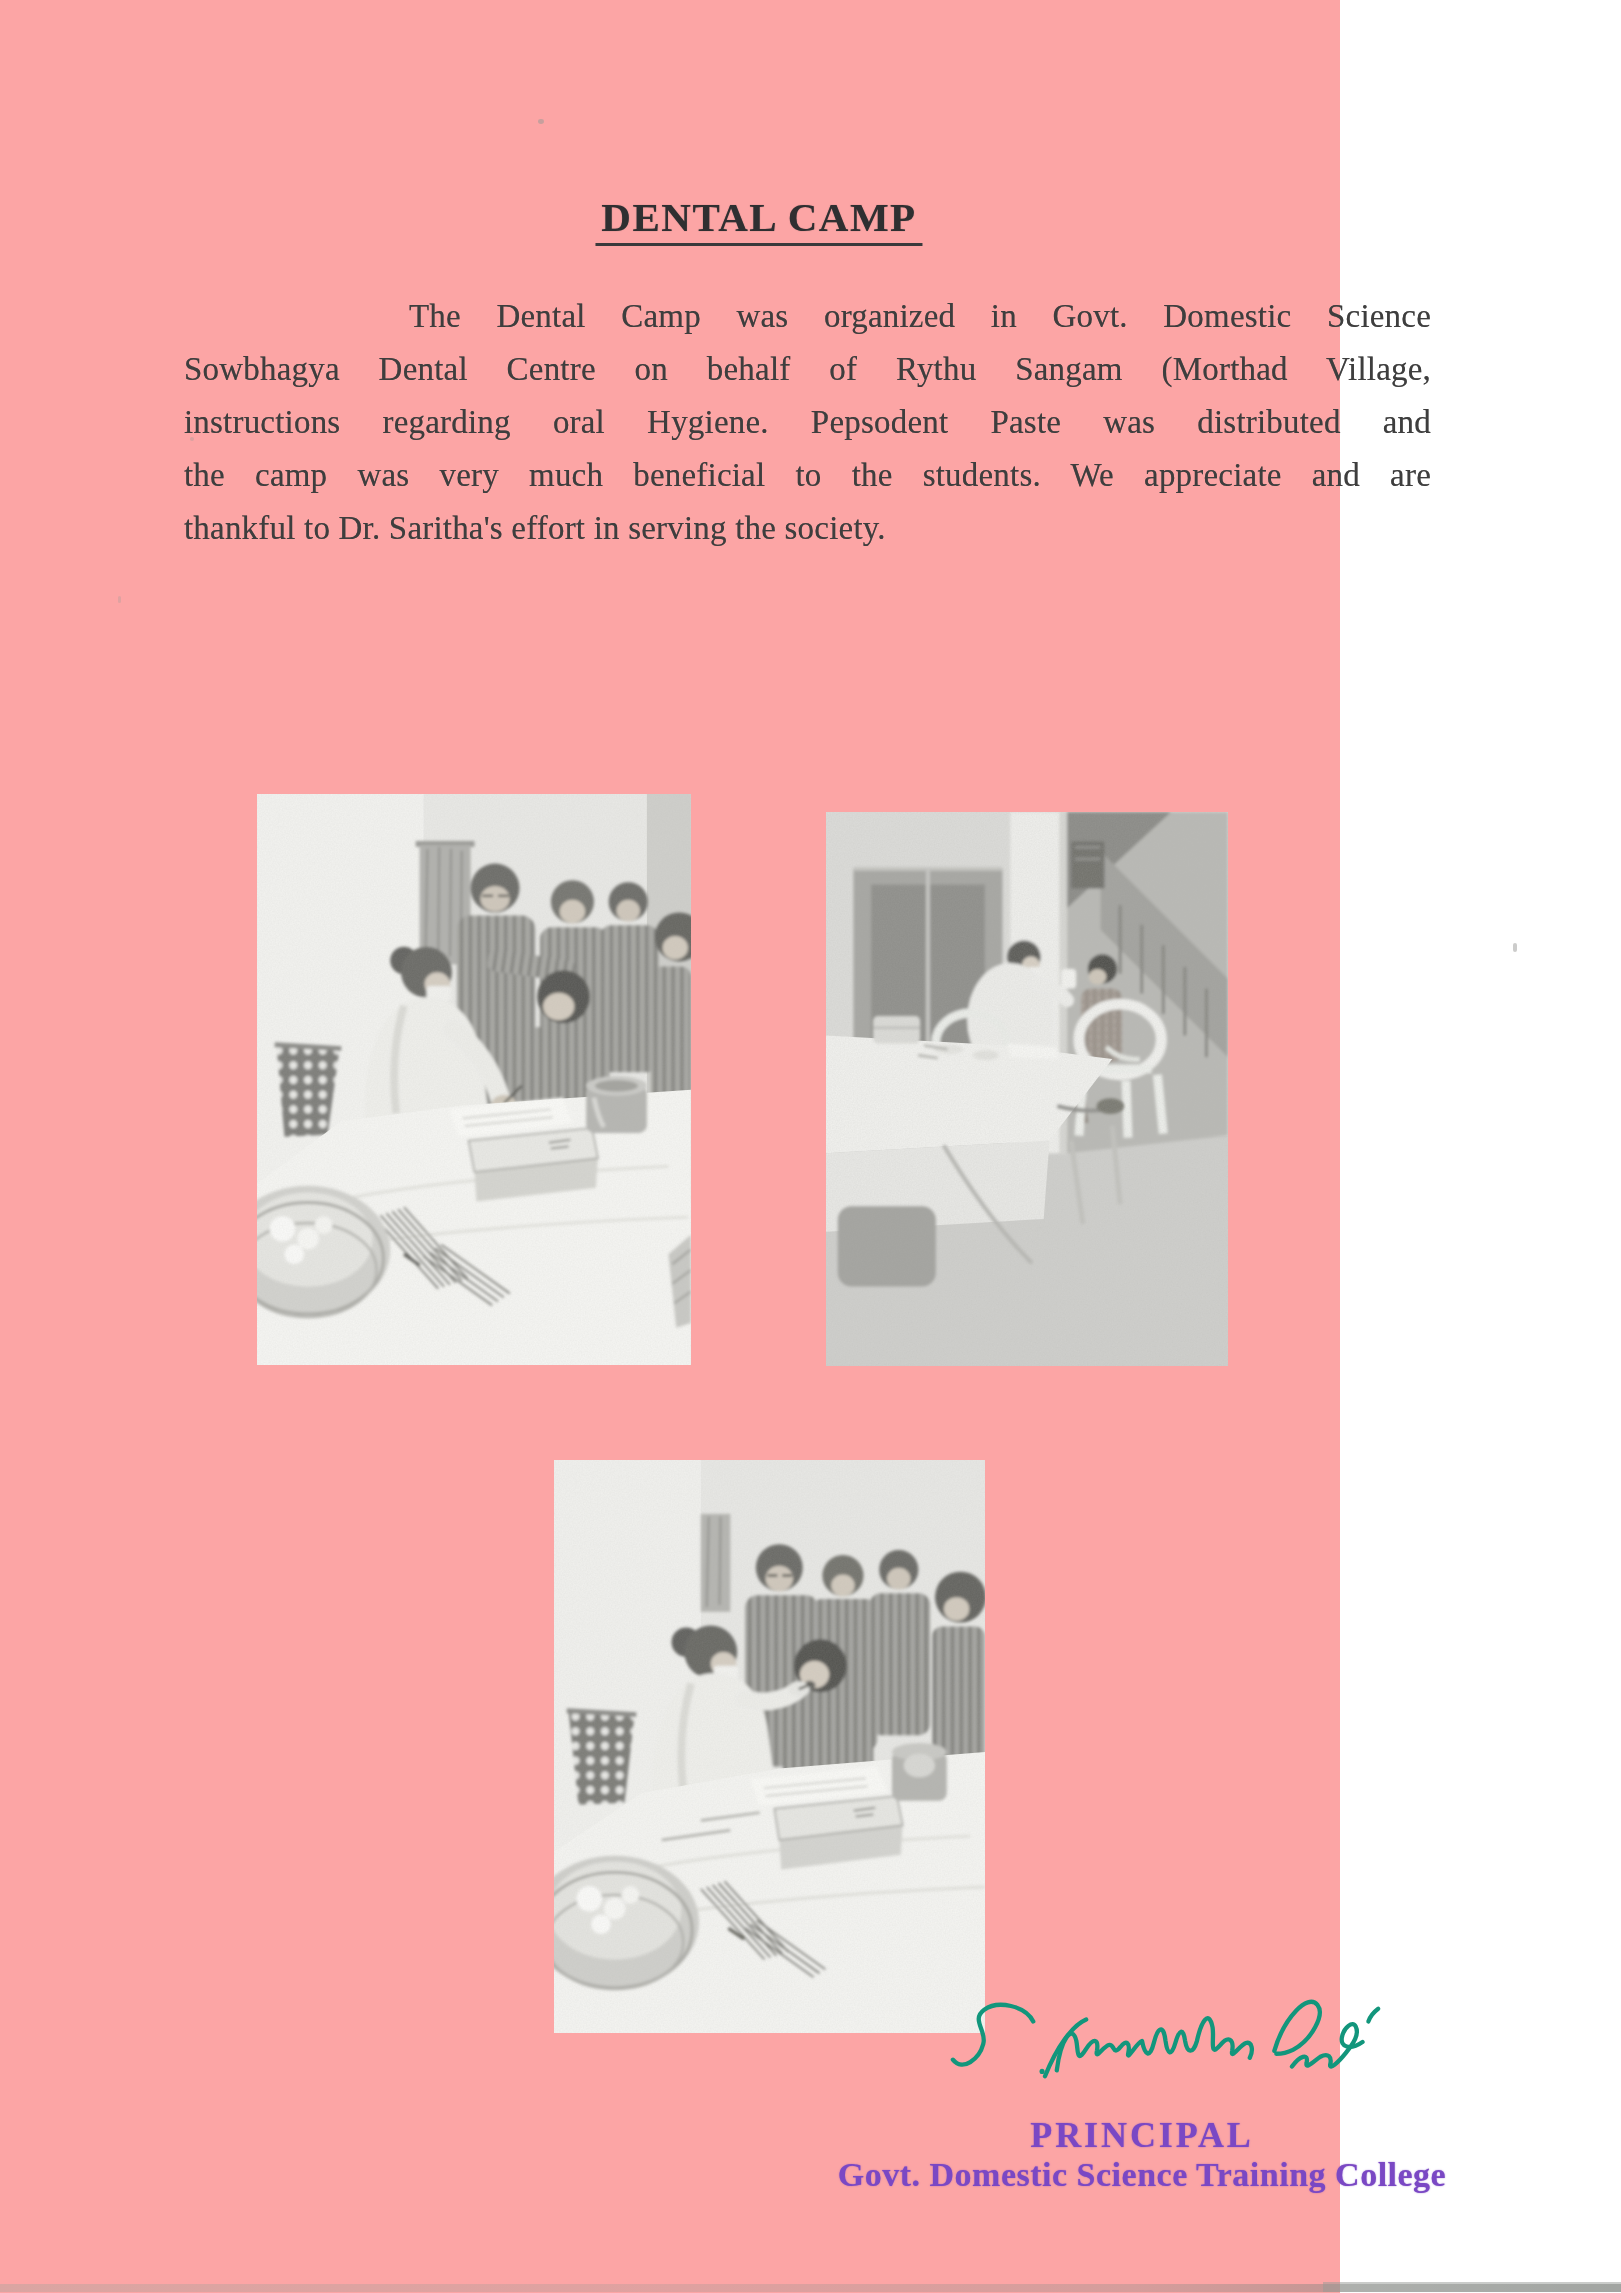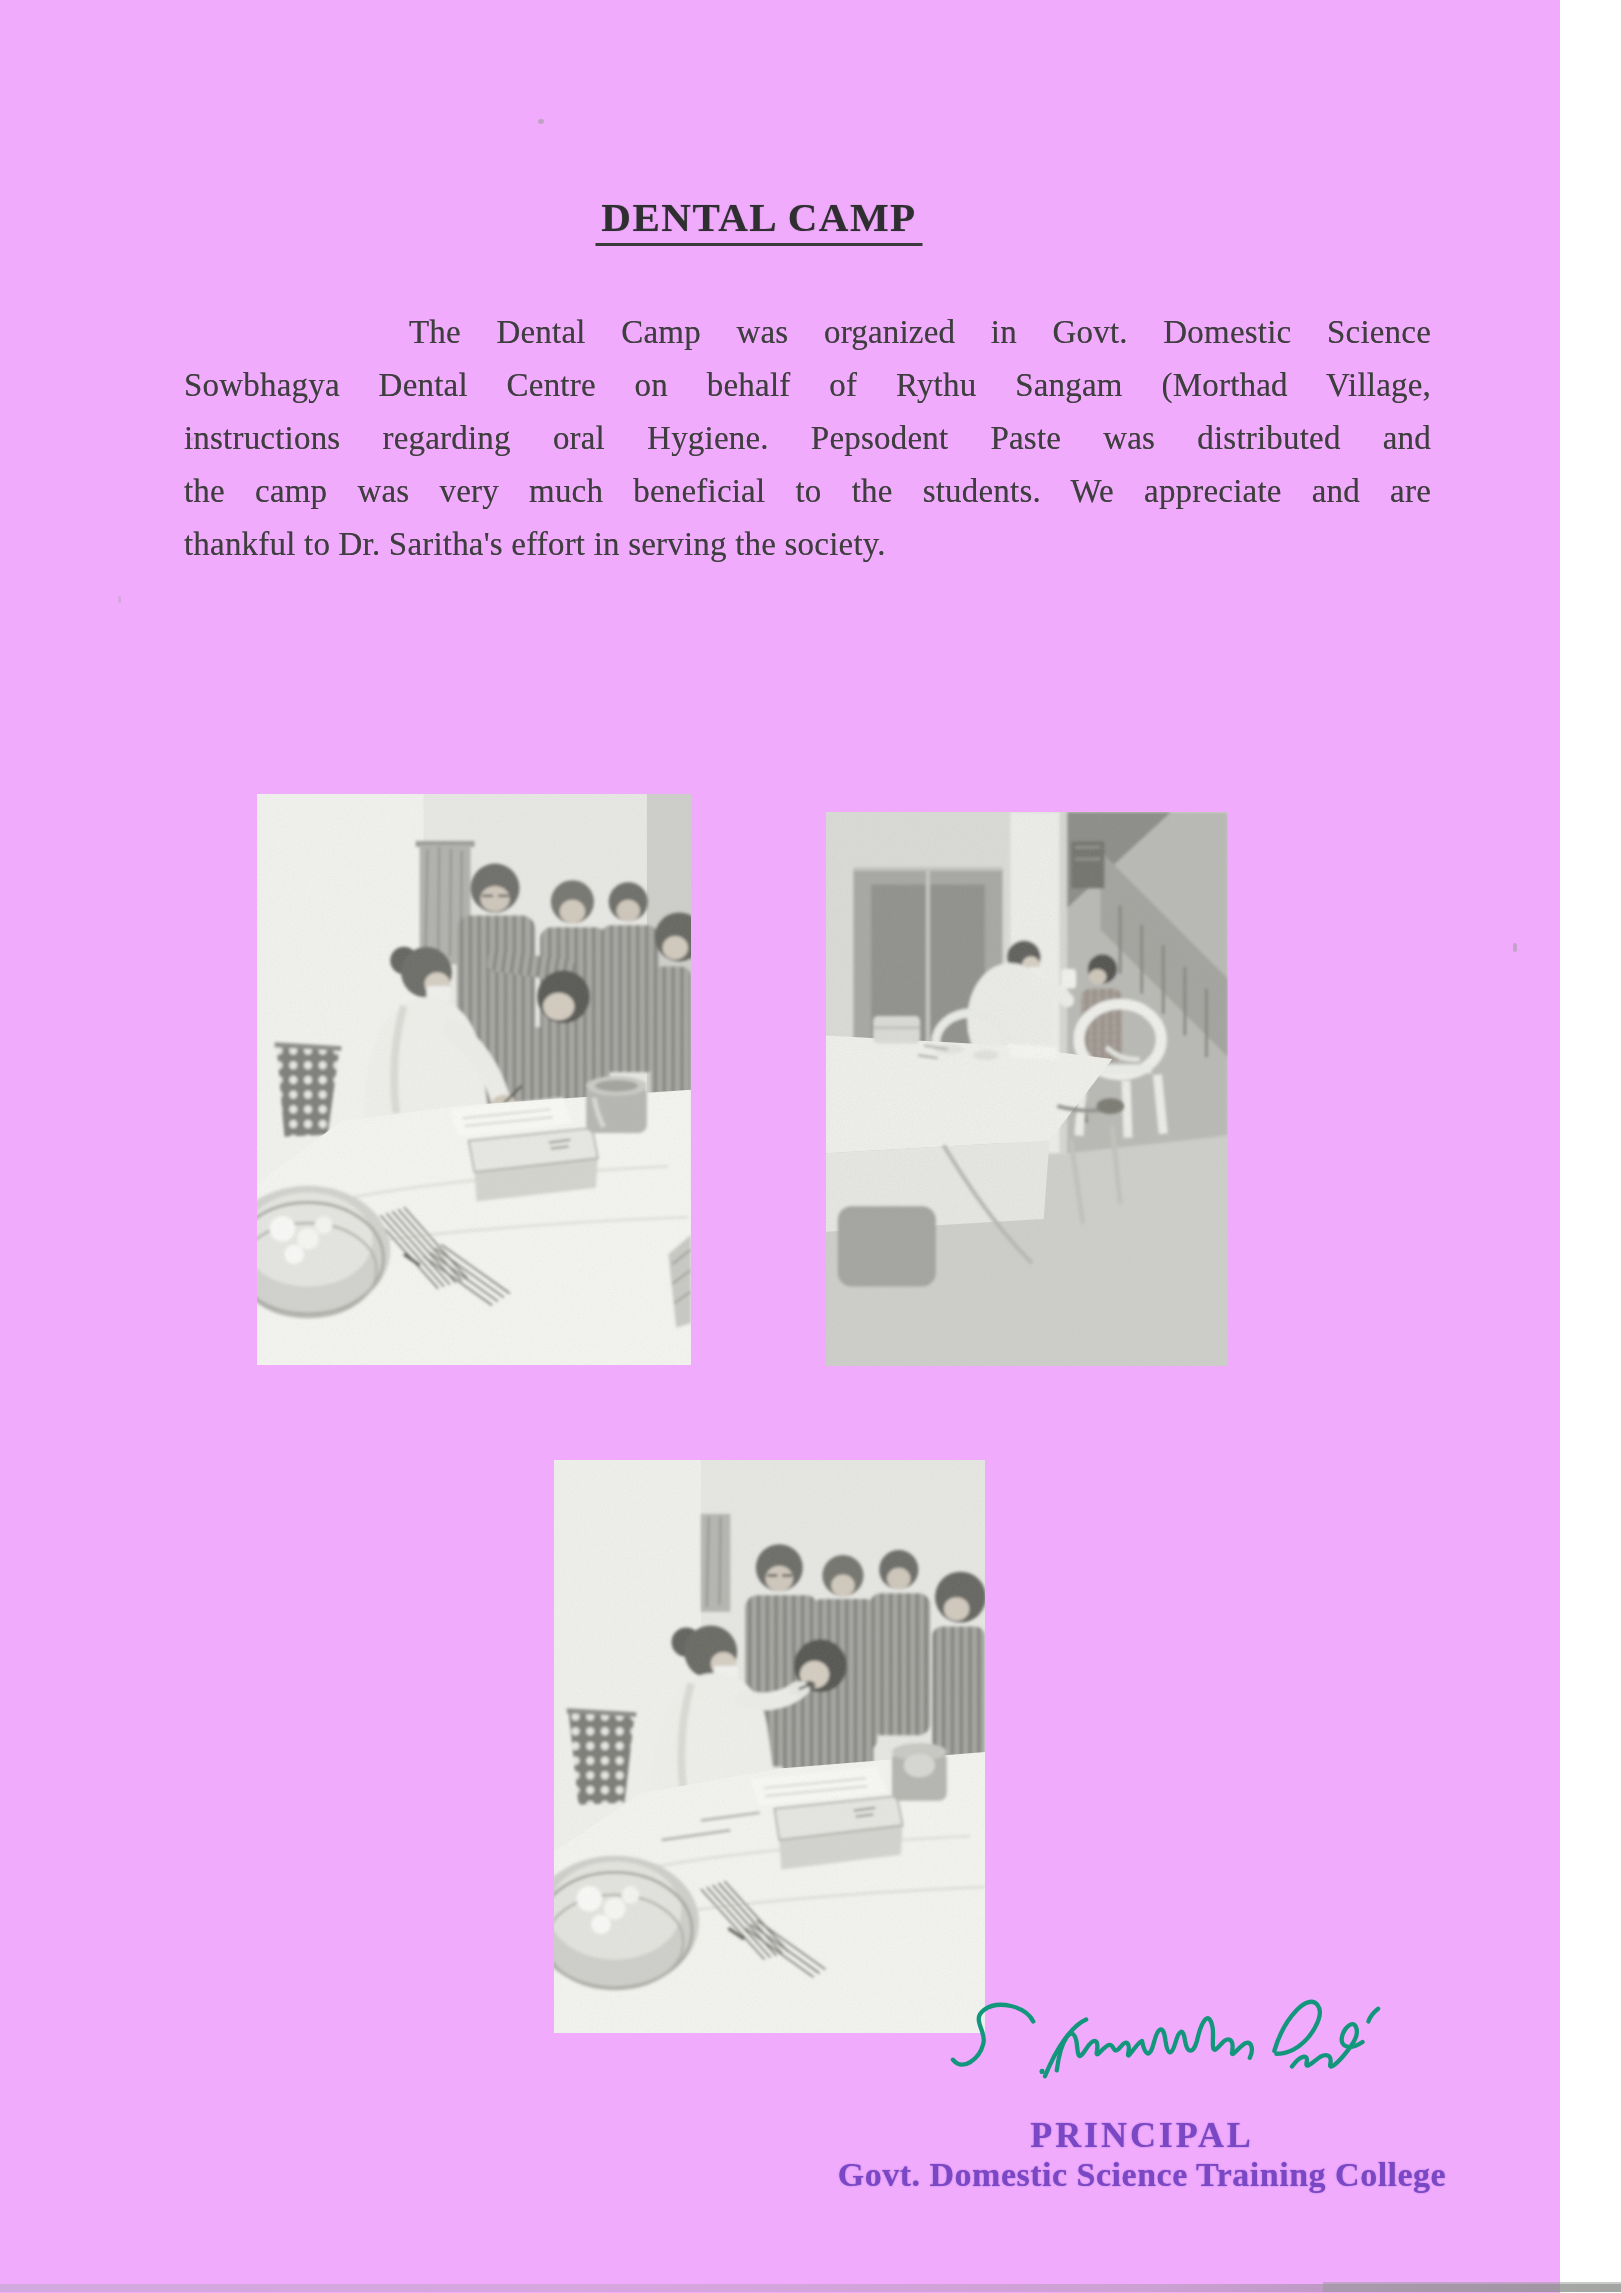--- a/index.html
+++ b/index.html
@@ -1,26 +1,26 @@
 <!DOCTYPE html>
 <html><head>
 <meta charset="utf-8">
 <style>
   html, body { margin: 0; padding: 0; background: #ffffff; }
   body { width: 1621px; height: 2294px; overflow: hidden; position: relative;
          font-family: "Liberation Serif", serif; }
-  .page { position: absolute; left: 0; top: 0; width: 1560px; height: 2294px; background: #f0abfc; }
+  .page { position: absolute; left: 0; top: 0; width: 1309px; height: 2294px; background: #fca5a5; padding-left: 31px; }
 
   .doc-title { position: absolute; left: 759px; top: 193px; transform: translateX(-50%);
     font-size: 41px; font-weight: bold; color: #2f2f31; letter-spacing: 1.5px;
     border-bottom: 3.9px solid #3a3a3c; padding: 0 5.9px 2px 5.9px; white-space: nowrap;
     text-shadow: 0 0 1px rgba(60,60,60,.55); }
 
   .body-text { position: absolute; left: 184px; top: 290px; width: 1247px; color: #3e3e3e;
-    font-size: 33px; letter-spacing: 0.2px; text-shadow: 0 0 0.6px rgba(62,62,62,.6); margin-top: 16px; }
+    font-size: 33px; letter-spacing: 0.2px; text-shadow: 0 0 0.6px rgba(62,62,62,.6); }
   .tline { height: 53px; line-height: 53px; text-align: justify; text-align-last: justify; white-space: normal; }
   .tline.first { padding-left: 225px; }
   .tline.last { text-align: left; text-align-last: left; }
 
   .photo { position: absolute; display: block; }
   #photo1 { left: 257px; top: 794px;  width: 434px; height: 571px; }
   #photo2 { left: 826px; top: 812px;  width: 402px; height: 554px; }
   #photo3 { left: 554px; top: 1460px; width: 431px; height: 573px; }
 
   .signature { position: absolute; left: 947px; top: 1984px; width: 441px; height: 118px; z-index: 5; }

